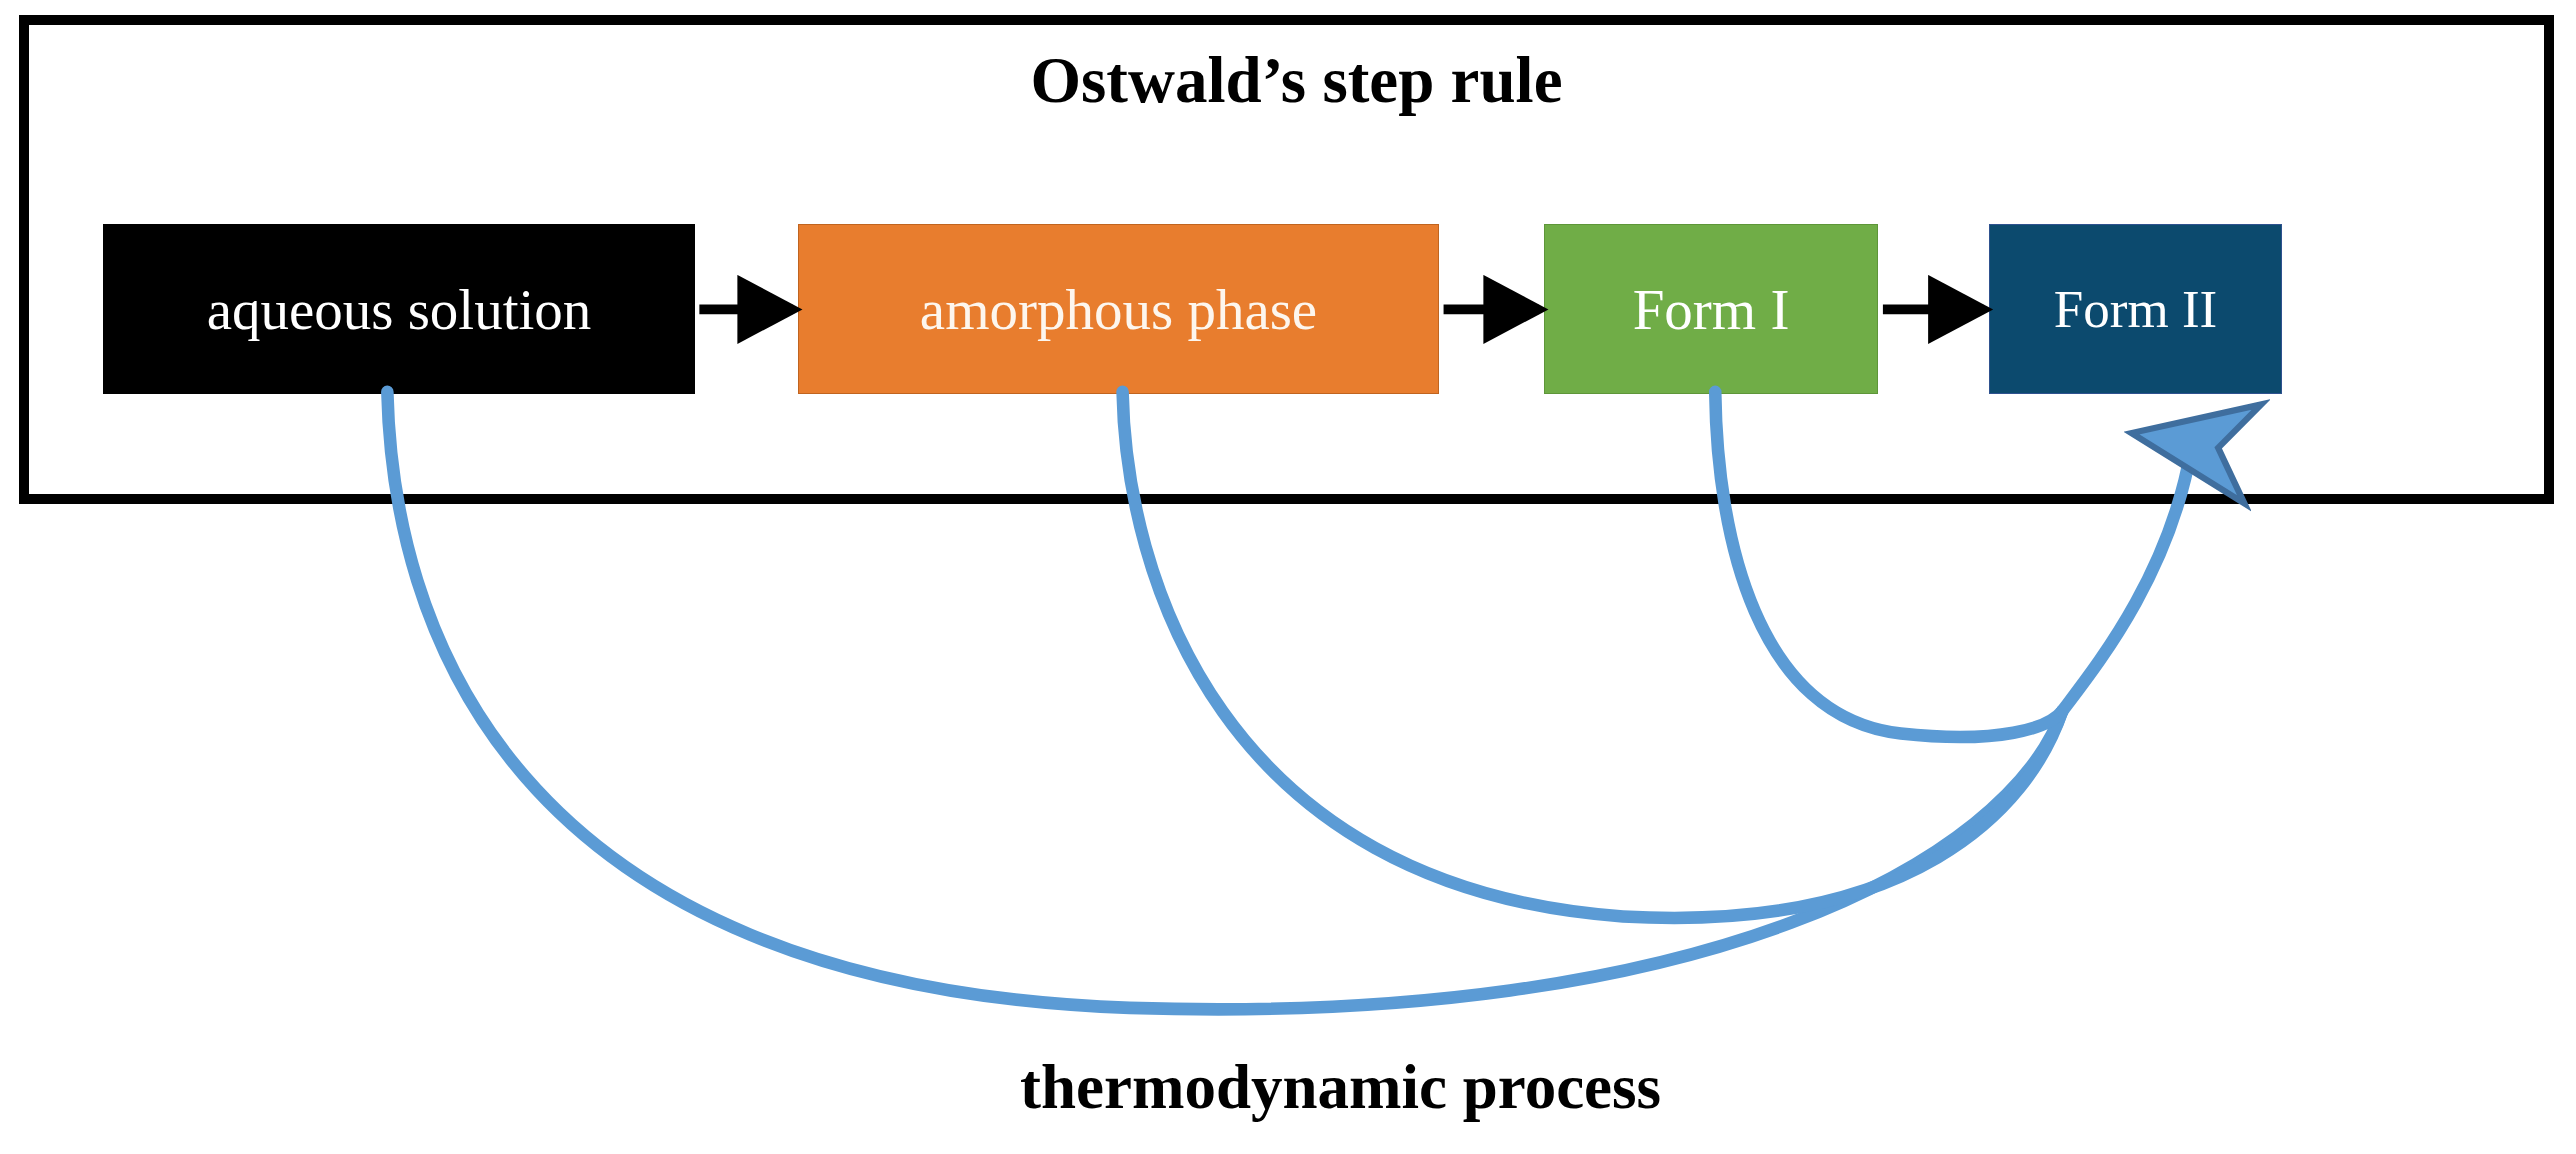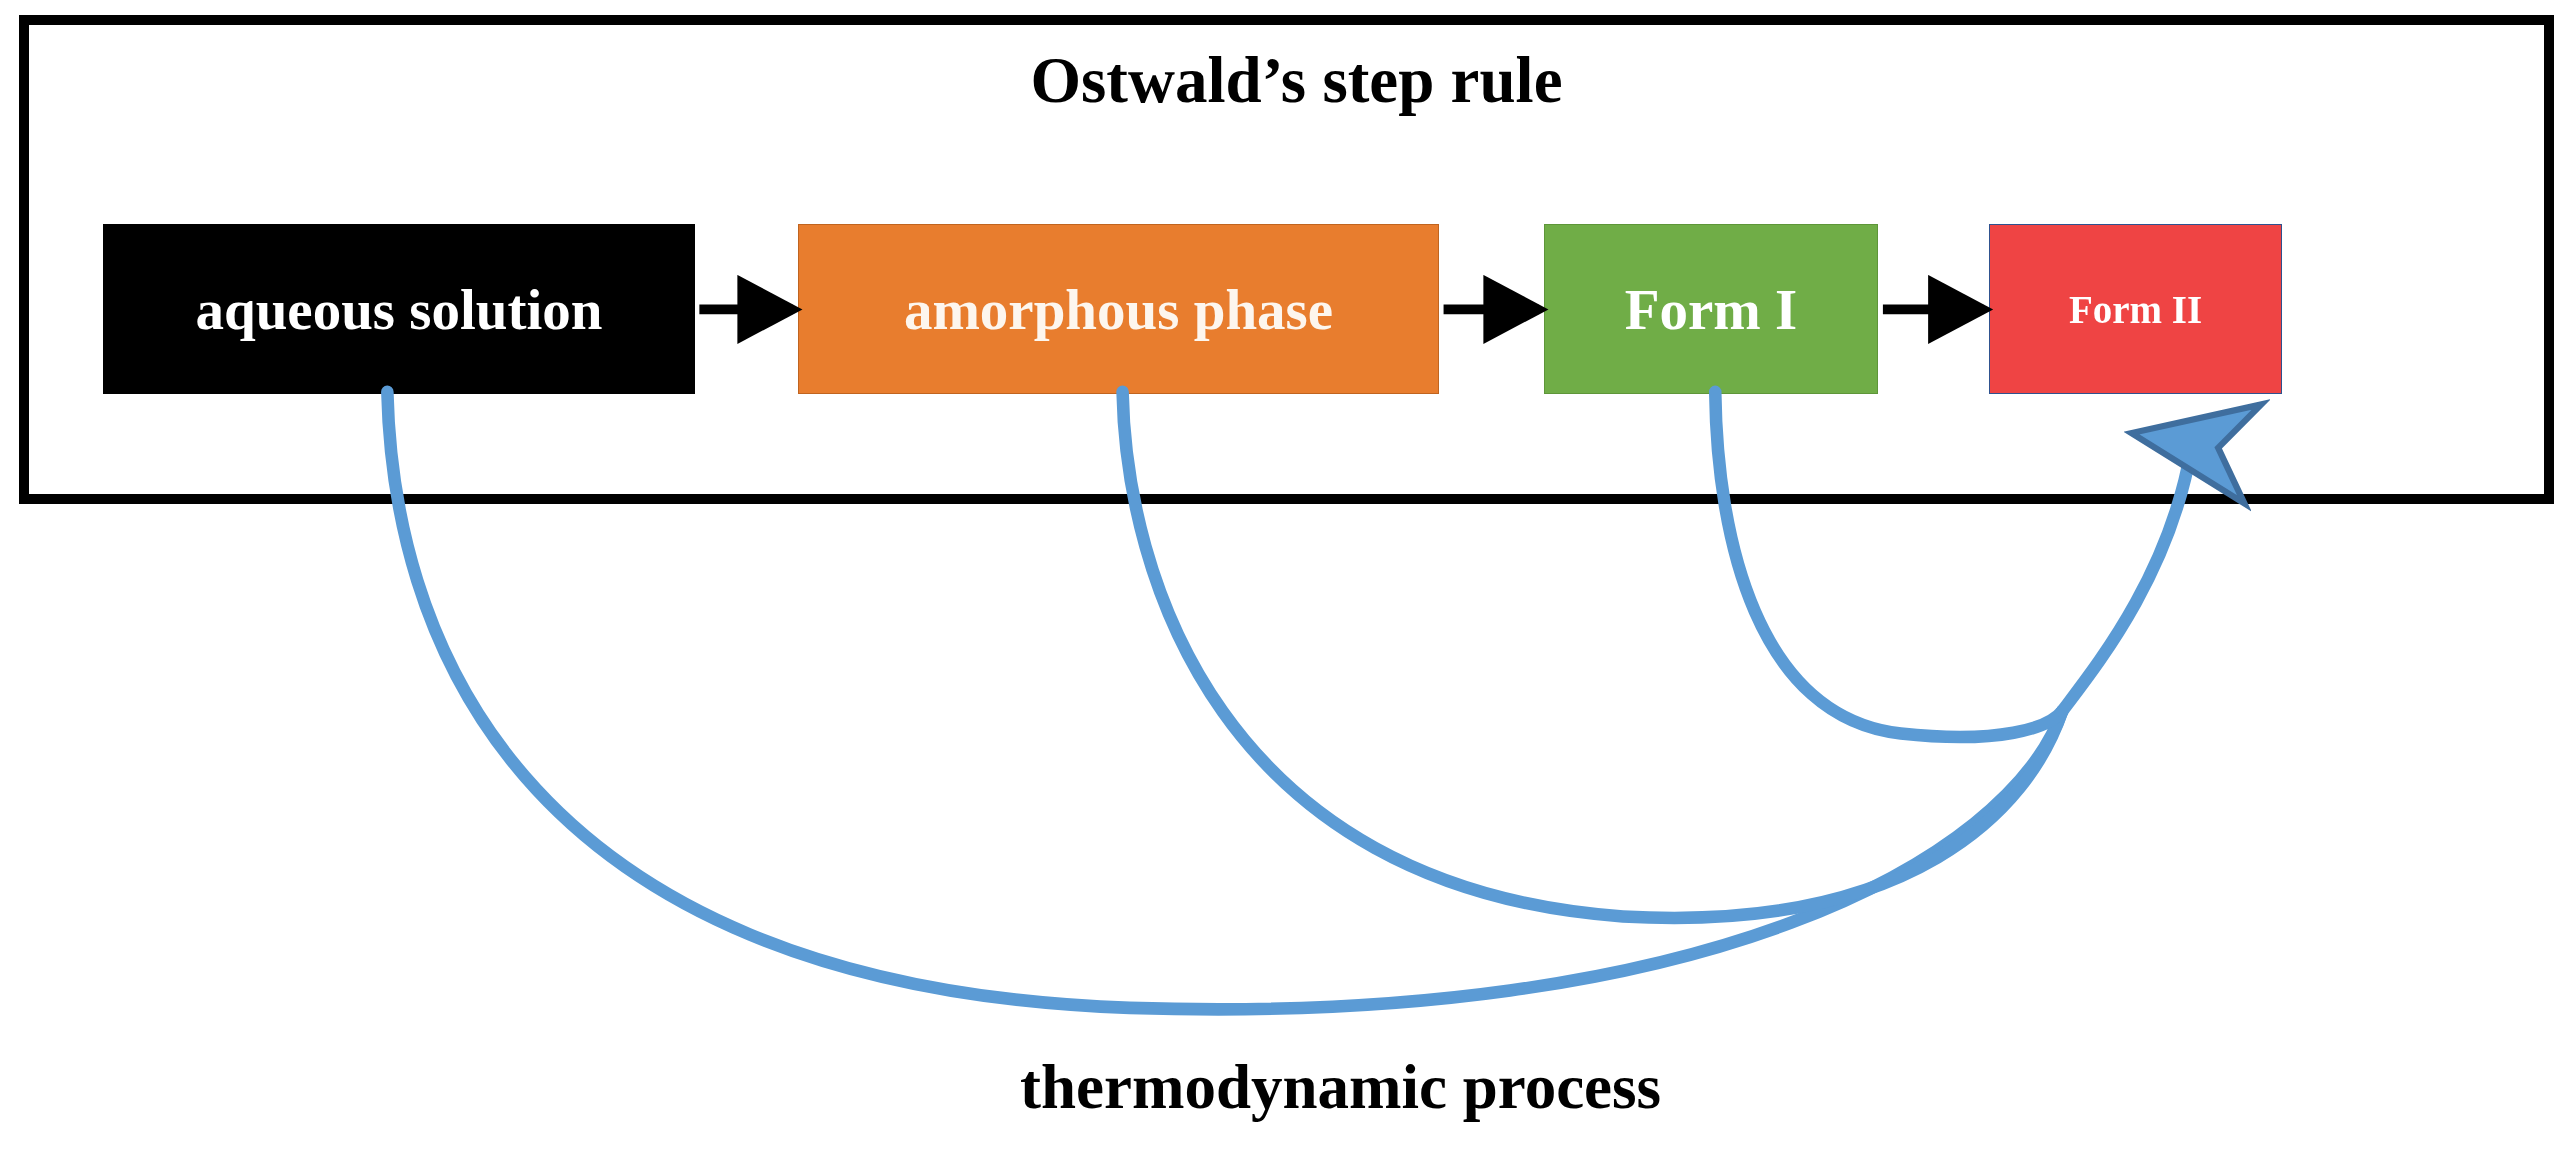--- a/index.html
+++ b/index.html
@@ -15,31 +15,31 @@
   }
   #ostwald-title{
     position:absolute;left:0;top:23px;width:2535px;text-align:center;
     font-size:65px;font-weight:bold;color:#000;letter-spacing:0px;
     line-height:1;white-space:nowrap;
   }
 
   
   .phase-box{
     position:absolute;display:flex;align-items:center;justify-content:center;
-    font-weight:bold;color:#ffffff;line-height:1;white-space:nowrap;
+    font-weight:normal;color:#ffffff;line-height:1;white-space:nowrap;
     box-sizing:border-box;
   }
   #box-aqueous{left:103px;top:224px;width:592px;height:170px;background:#000000;
                font-size:57px;color:#ffffff;}
   #box-amorphous{left:798px;top:224px;width:641px;height:170px;background:#E87D2E;
                  border:1.8px solid #C0641F;font-size:57px;color:#FDF6EE;}
   #box-form1{left:1544px;top:224px;width:334px;height:170px;background:#70AD47;
              border:1.8px solid #5E9639;font-size:57px;color:#FFFFFF;}
-  #box-form2{left:1989px;top:224px;width:293px;height:170px;background:#ef4444;
-             border:1.8px solid #2F528F;font-size:39px;color:#FFFFFF;text-align:center;}
+  #box-form2{left:1989px;top:224px;width:293px;height:170px;background:#0c4a6e;
+             border:1.8px solid #2F528F;font-size:53px;color:#FFFFFF;text-align:center;}
 
   
   svg.layer{position:absolute;left:0;top:0;width:2576px;height:1155px;overflow:visible;}
   #arrow-layer{z-index:3;}
   #curve-layer{z-index:2;}
 
   #thermo-label{
     position:absolute;left:0;top:1056px;width:2576px;text-align:center;
     font-size:63px;font-weight:bold;color:#000;white-space:nowrap;line-height:1;padding-left:40px;
   }

